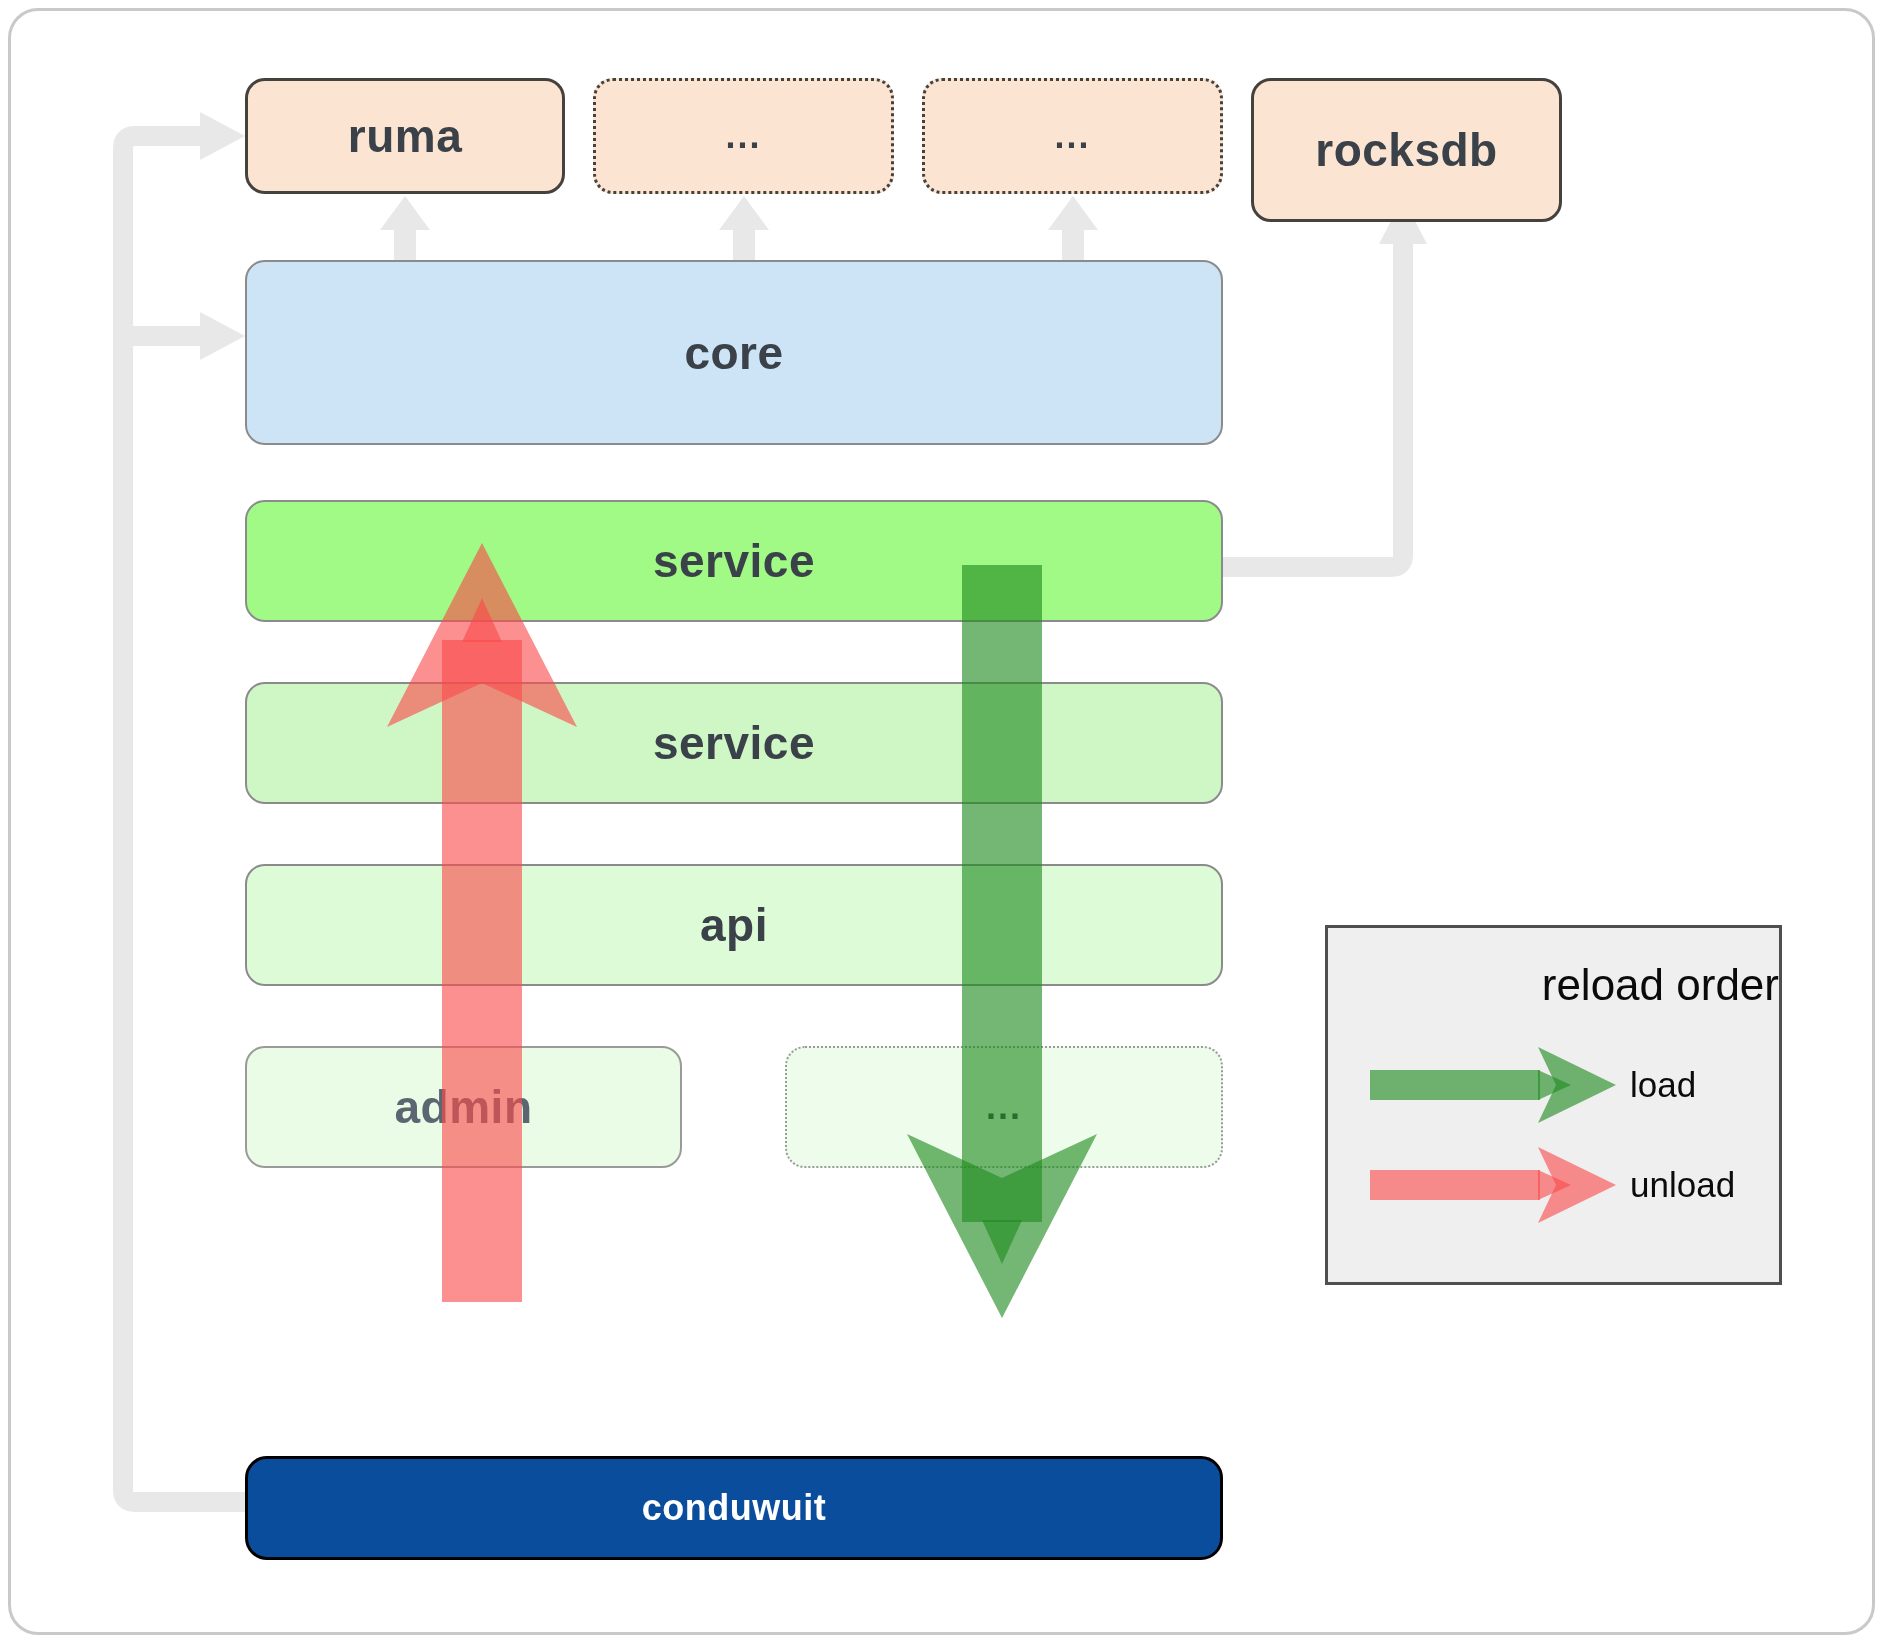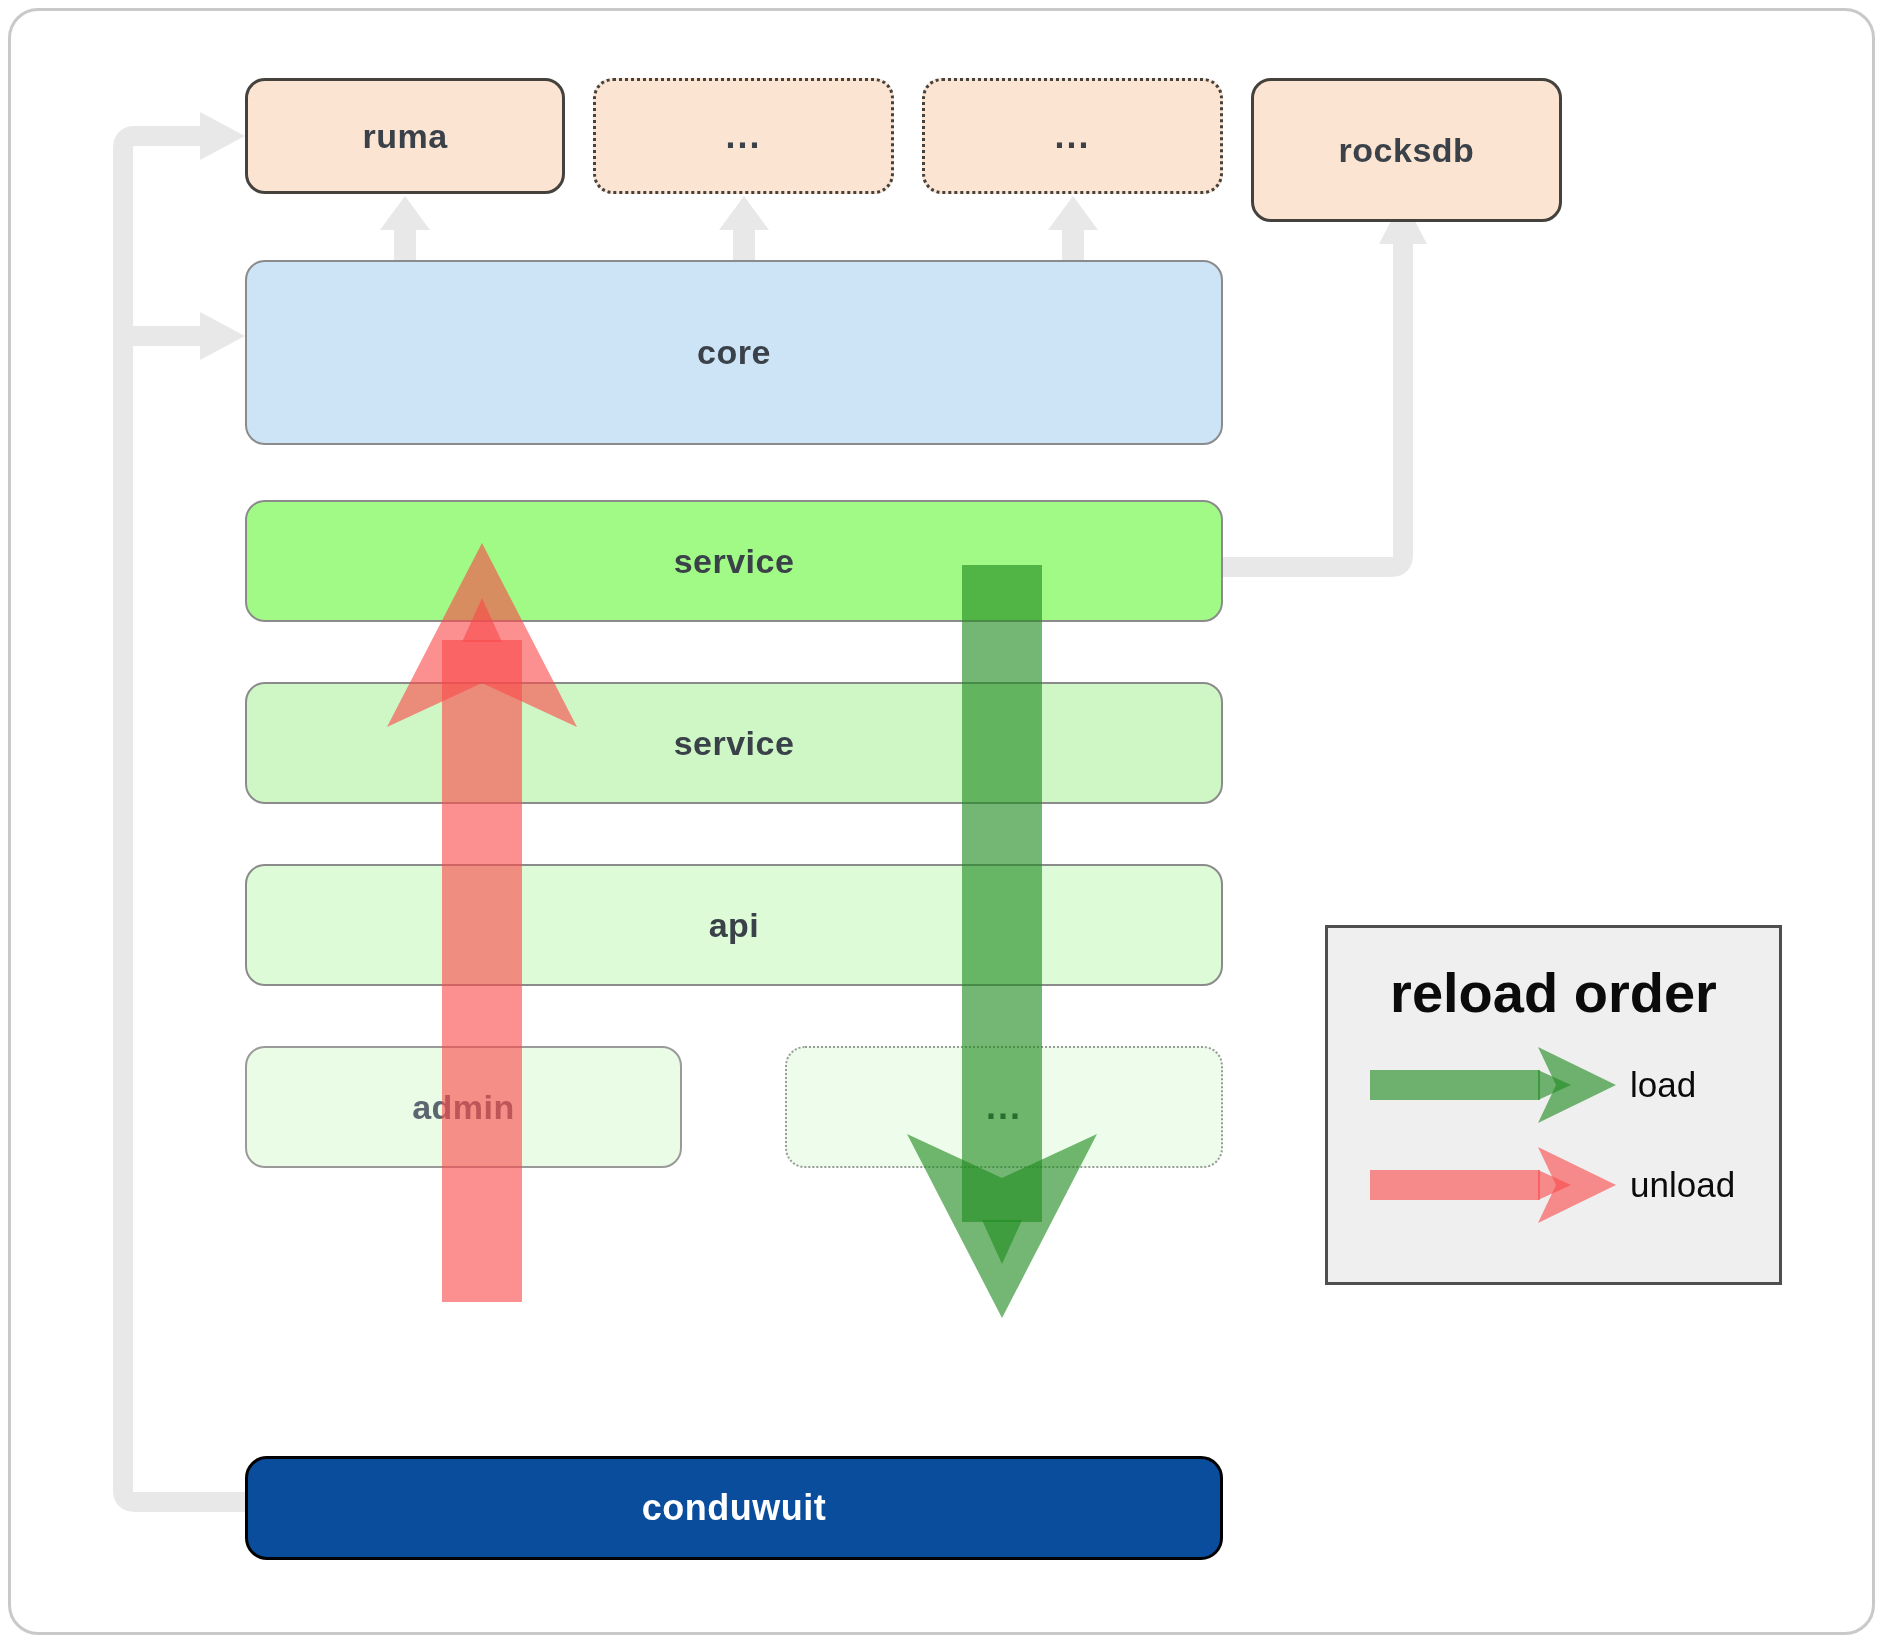--- a/index.html
+++ b/index.html
@@ -8,21 +8,21 @@
     font-family:"Liberation Sans", sans-serif;
   }
   .page-frame{
     position:absolute;left:8px;top:8px;right:8px;bottom:8px;
     border:3px solid #c9c9c9;border-radius:30px;pointer-events:none;
   }
   .layer{position:absolute;left:0;top:0;width:1883px;height:1643px;}
   .box{
     position:absolute;display:flex;align-items:center;justify-content:center;
     box-sizing:border-box;border-radius:20px;
-    font-size:34px;font-weight:600;color:var(--label-text);
+    font-size:46px;font-weight:600;color:var(--label-text);
     letter-spacing:0.5px;
   }
   .peach{background:var(--peach-fill);border:3px solid var(--peach-border);}
   .peach.dotted{border:3px dotted var(--peach-border);}
   .gray-border{border:2.5px solid var(--box-border);}
   .light-border{border:2px solid var(--admin-border);}
   .light-border.dotted{border-style:dotted;}
   .dots{font-weight:700;font-size:36px;letter-spacing:2px;}
   .core-box{background:var(--core-fill);}
   .database-box{background:var(--database-fill);}
@@ -34,22 +34,22 @@
   .app-box{
     background:var(--app-fill);border:3px solid #000;border-radius:22px;
     color:var(--app-text);font-weight:700;font-size:36px;
   }
   .legend{
     position:absolute;left:1325px;top:925px;width:457px;height:360px;
     box-sizing:border-box;background:var(--legend-fill);
     border:3px solid var(--legend-border);
   }
   .legend-title{
-    position:absolute;left:0;top:32px;width:100%;text-align:center;
-    font-size:56px;color:var(--legend-text);font-weight:700;
+    position:absolute;left:0;top:32px;width:100%;text-align:right;
+    font-size:44px;color:var(--legend-text);font-weight:400;
   }
   .legend-row{position:absolute;left:30px;height:110px;width:420px;}
   .legend-row.row-load{top:102px;}
   .legend-row.row-unload{top:202px;}
   .legend-arrow{position:absolute;left:8px;top:0;}
   .legend-label{
     position:absolute;left:272px;top:0;height:110px;display:flex;align-items:center;
     font-size:35px;color:var(--legend-text);font-weight:400;
   }
   svg{display:block;}

